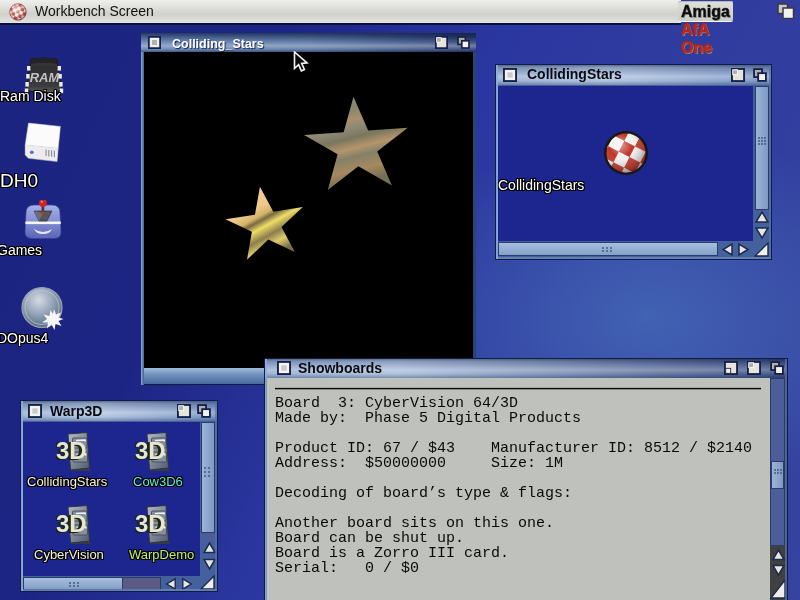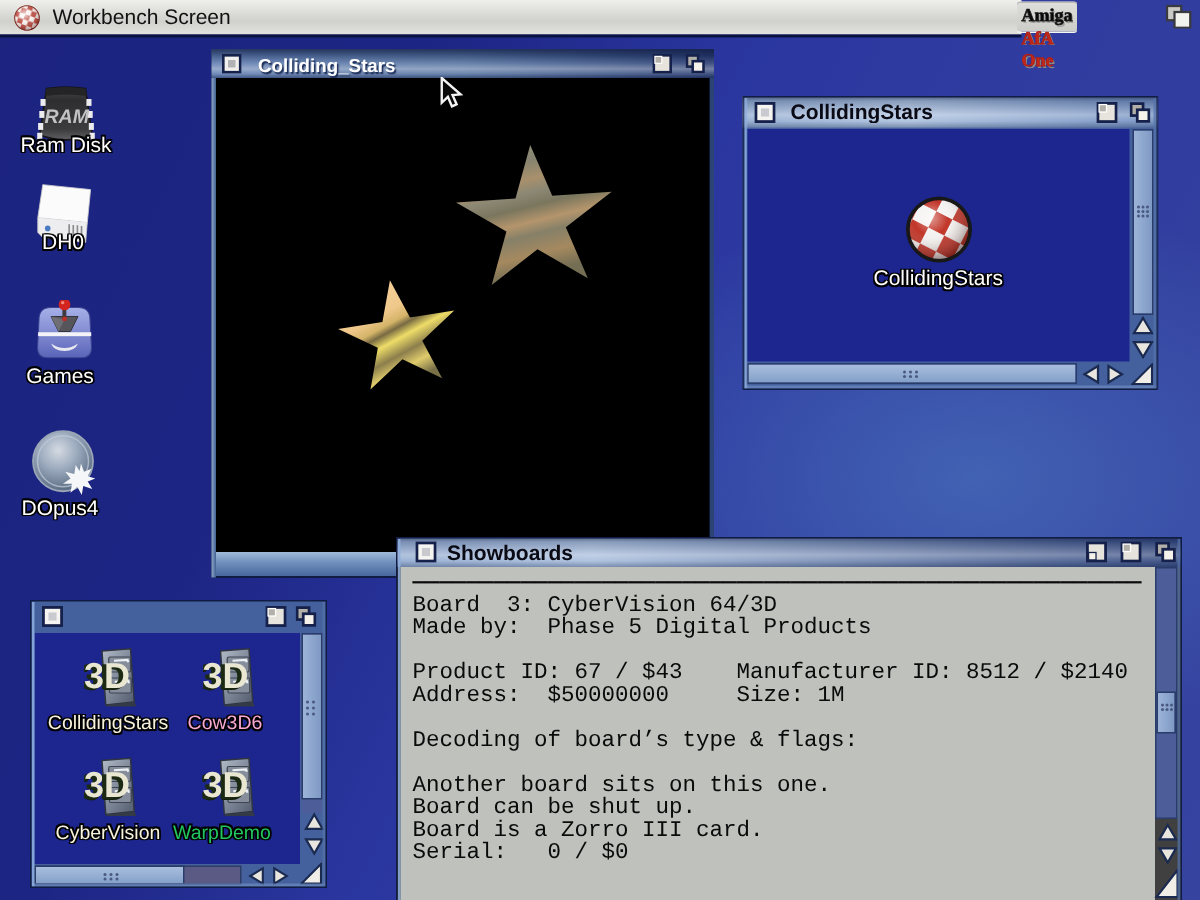--- a/index.html
+++ b/index.html
@@ -11,31 +11,31 @@
 }
 .abs{position:absolute}
 
 #sbar{position:absolute;left:0;top:0;width:681px;height:25px;
 background:linear-gradient(to bottom,#efefed 0%,#d8d8d4 45%,#d0d0cc 62%,#e0e0dc 95%);
 border-bottom:2px solid #0a1240}
 #sbar .txt{position:absolute;left:35px;top:3px;font-size:14px;color:#111;will-change:transform}
 #afa{position:absolute;left:678px;top:1px;height:20px;padding:2px 3px 0 3px;
 background:linear-gradient(to bottom,#dededa,#ccccc8);border-radius:2px;
 box-shadow:0 1px 0 #f6f6f2, inset 0 1px 0 #b8b8b4;
-font-size:12px;font-weight:bold;font-family:Liberation Serif, serif;color:#0a0a0a;
+font-size:16px;font-weight:bold;font-family:Liberation Sans, sans-serif;color:#0a0a0a;
 -webkit-text-stroke:0.5px #1a1a1a;
 text-shadow:1px 1px 0 rgba(120,120,116,0.55)}
 #afa .red{color:#c3271b;-webkit-text-stroke:0.5px #b02015;text-shadow:1px 1px 0 #8a8a86}
 
 .win{position:absolute}
 .tbar{position:absolute;left:0;top:0;right:0;font-weight:bold;font-size:14px}
 .tbar .tt{position:absolute;white-space:nowrap;will-change:transform}
 
 svg{display:block}
-.lab{position:absolute;color:#fff;font-size:13px;text-align:center;white-space:nowrap;will-change:transform;
+.lab{position:absolute;color:#fff;font-size:13px;text-align:left;white-space:nowrap;will-change:transform;
 text-shadow:-1px 0 0 #000,1px 0 0 #000,0 -1px 0 #000,0 1px 0 #000,-1px -1px 0 #000,1px 1px 0 #000,-1px 1px 0 #000,1px -1px 0 #000}
 </style>
 </head>
 <body>
 
 <div id="sbar">
  <svg class="abs" style="left:9px;top:3px" width="18" height="18" viewBox="0 0 18 18">
   <defs>
    <pattern id="chk1" width="7" height="7" patternUnits="userSpaceOnUse" patternTransform="rotate(20 9 9)">
     <rect width="7" height="7" fill="#f6eeea"></rect>
@@ -95,21 +95,21 @@
   <circle cx="8" cy="27.5" r="1.7" fill="#4a7ac0"></circle>
   <g stroke="#8a8a90" stroke-width="1">
    <line x1="21" y1="25" x2="21" y2="31"></line>
           <line x1="23.5" y1="25.4" x2="23.5" y2="31.4"></line>
           <line x1="26" y1="25.6" x2="26" y2="31.6"></line>
           <line x1="28.5" y1="26" x2="28.5" y2="32"></line>
         </g>
   </g>
  </svg>
 </div>
-<div class="lab" style="left:0px;top:153px;width:84px;font-size:14px">DH0</div>
+<div class="lab" style="left:0px;top:170px;width:84px;font-size:19px">DH0</div>
 
 <div class="abs" style="left:21px;top:200px;width:44px;height:42px">
  <svg width="44" height="42" viewBox="0 0 44 42">
   <defs>
         <linearGradient id="gmg" x1="0" y1="0" x2="0" y2="1">
    <stop offset="0" stop-color="#a6b0e8"></stop>
           <stop offset="0.5" stop-color="#828cd2"></stop>
           <stop offset="1" stop-color="#5a64b8"></stop>
         </linearGradient>
       </defs>
@@ -289,20 +289,25 @@
  <svg class="abs" style="left:241px;top:178px" width="15" height="15" viewBox="0 0 15 15">
   <path d="M3,2 L3,13 L12,7.5 Z" fill="#e8e6de" stroke="#1a2a50" stroke-width="1.5"></path>
  </svg>
  <svg class="abs" style="left:259px;top:178px" width="16" height="16" viewBox="0 0 16 16">
   <path d="M14,1 L14,14 L1,14 Z" fill="#f0eee6" stroke="#1a2a50" stroke-width="1.4"></path>
  </svg>
 <div class="abs" style="left:0;top:0;right:0;bottom:0;border:1px solid #111c44;box-shadow:inset 2px 0 0 rgba(142,174,222,0.85), inset -2px 0 0 rgba(86,116,170,0.7), inset 0 -2px 0 rgba(110,140,190,0.7);z-index:50"></div>
 </div>
 
 <div class="win" style="left:20px;top:400px;width:198px;height:192px;background:#44619e">
+ <div class="tbar" style="height:21px;background:
+  linear-gradient(to bottom, rgba(16,28,64,0.6) 0%, rgba(16,28,64,0.2) 16%, rgba(255,255,255,0.3) 60%, rgba(255,255,255,0.1) 80%, rgba(20,34,70,0.3) 100%),
+  linear-gradient(to right,#8ea8ce 0%,#a9bfdd 40%,#6f8cbe 100%)">
+  <div class="tt" style="left:30px;top:3px;color:#0a0a14">Warp3D</div>
+ </div>
  <svg class="abs" style="left:8px;top:4px" width="14" height="14" viewBox="0 0 13 13">
   <rect x="0.8" y="0.8" width="11.4" height="11.4" fill="#f6f4f0" stroke="#15214a" stroke-width="1.9"></rect>
   <rect x="4" y="4" width="5" height="5" fill="#c8cad0"></rect>
  </svg>
  <svg class="abs" style="left:157px;top:4px" width="14" height="14" viewBox="0 0 13 13">
   <rect x="0.8" y="0.8" width="11.4" height="11.4" fill="#e6e4dc" stroke="#15214a" stroke-width="1.9"></rect>
   <rect x="1.6" y="1.6" width="4.6" height="4.6" fill="#b2b0a8" stroke="#fff" stroke-width="0.8"></rect>
  </svg>
  <svg class="abs" style="left:177px;top:4px" width="14" height="14" viewBox="0 0 13 13">
   <rect x="1" y="1" width="7.4" height="7.4" fill="#b2b0a8" stroke="#15214a" stroke-width="1.7"></rect>
@@ -316,23 +321,23 @@
   <svg class="abs" style="left:112px;top:9px" width="38" height="40" viewBox="0 0 38 40">
         <use href="#t3d"></use>
       </svg>
   <svg class="abs" style="left:33px;top:82px" width="38" height="40" viewBox="0 0 38 40">
         <use href="#t3d"></use>
       </svg>
   <svg class="abs" style="left:112px;top:82px" width="38" height="40" viewBox="0 0 38 40">
         <use href="#t3d"></use>
       </svg>
   <div class="lab" style="left:4px;top:52px;width:90px;color:#f6f2dd">CollidingStars</div>
-  <div class="lab" style="left:99px;top:52px;width:56px;color:#f9a8d4">Cow3D6</div>
+  <div class="lab" style="left:110px;top:52px;width:56px;color:#5eead4">Cow3D6</div>
   <div class="lab" style="left:11px;top:125px;width:76px;color:#f6f2dd">CyberVision</div>
-  <div class="lab" style="left:92px;top:125px;width:66px;color:#22c55e">WarpDemo</div>
+  <div class="lab" style="left:106px;top:125px;width:66px;color:#bef264">WarpDemo</div>
  </div>
 
  <div class="abs" style="left:181px;top:22px;width:14px;height:120px;background:#4d5d99"></div>
  <div class="abs" style="left:181px;top:22px;width:14px;height:111px;background:linear-gradient(to right,#9db4d8,#7e99c4);border:1px solid #2a3c6a"></div>
  <svg class="abs" style="left:183px;top:66px" width="10" height="12" viewBox="0 0 10 12">
   <g fill="#49597f">
         <circle cx="2" cy="2" r="1"></circle>
         <circle cx="6" cy="2" r="1"></circle>
         <circle cx="2" cy="6" r="1"></circle>
         <circle cx="6" cy="6" r="1"></circle>

